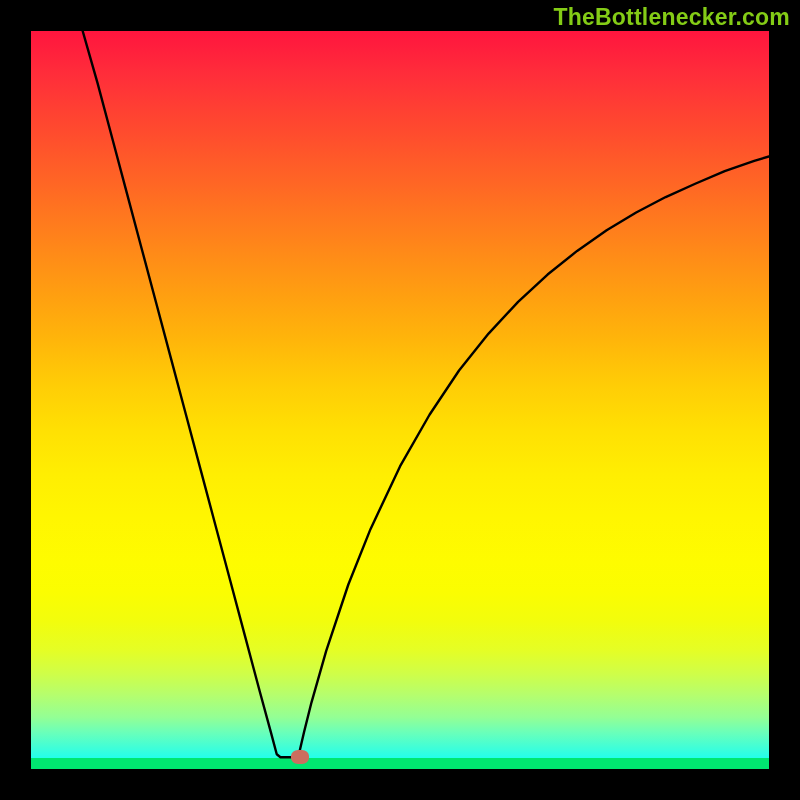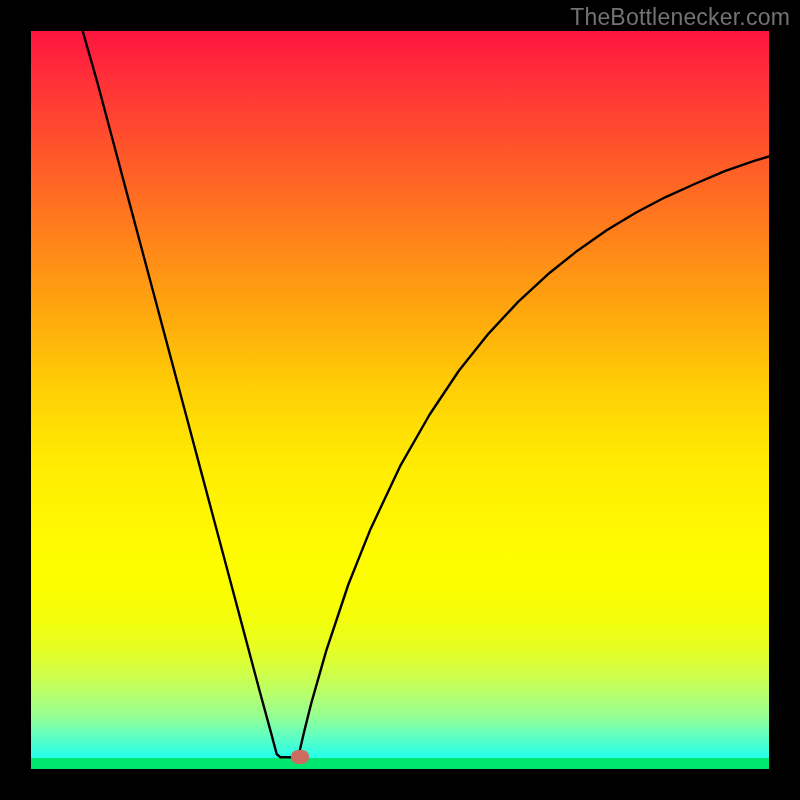--- a/index.html
+++ b/index.html
@@ -55,23 +55,23 @@
     left: 31px;
     width: 738px;
     height: 11px;
     bottom: 31px;
     background: #00e770;
   }
   .watermark {
     position: absolute;
     top: 4px;
     right: 10px;
-    color: #737373;
+    color: #84cc16;
     font-size: 23px;
-    font-weight: 400;
+    font-weight: 700;
     letter-spacing: 0.2px;
     user-select: none;
   }
   .curve {
     position: absolute;
     left: 31px;
     top: 31px;
     width: 738px;
     height: 738px;
     pointer-events: none;

